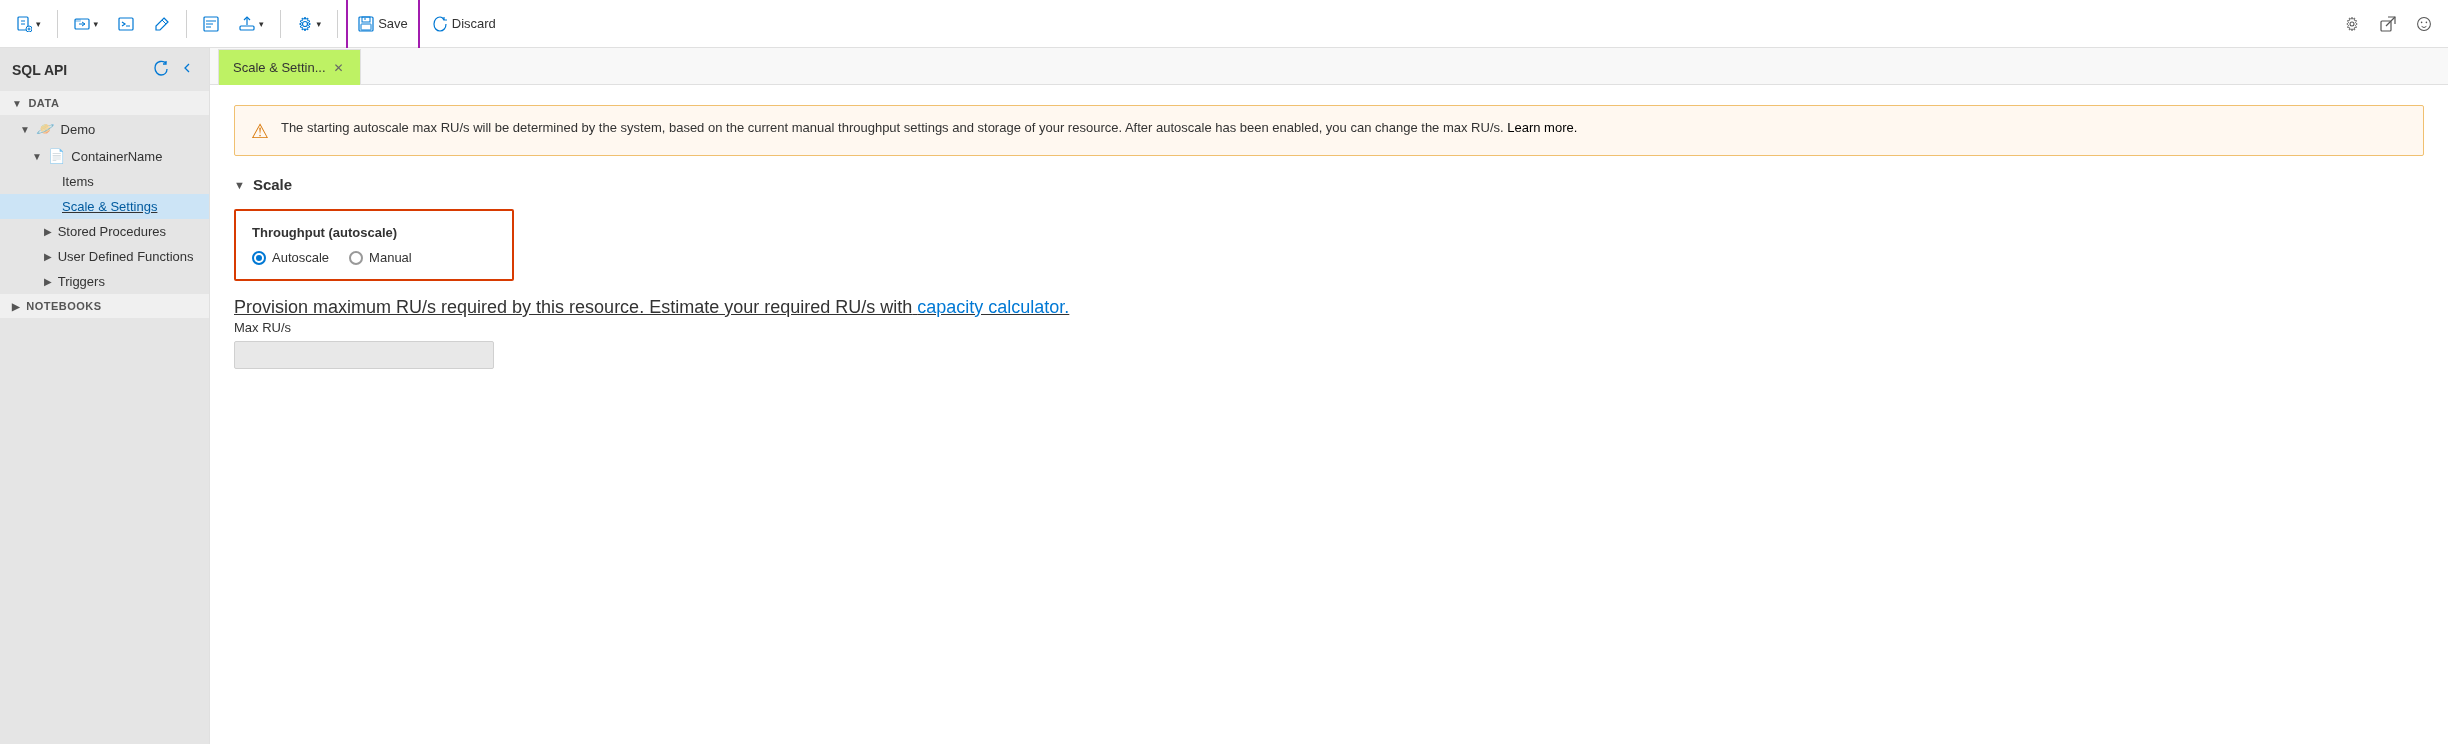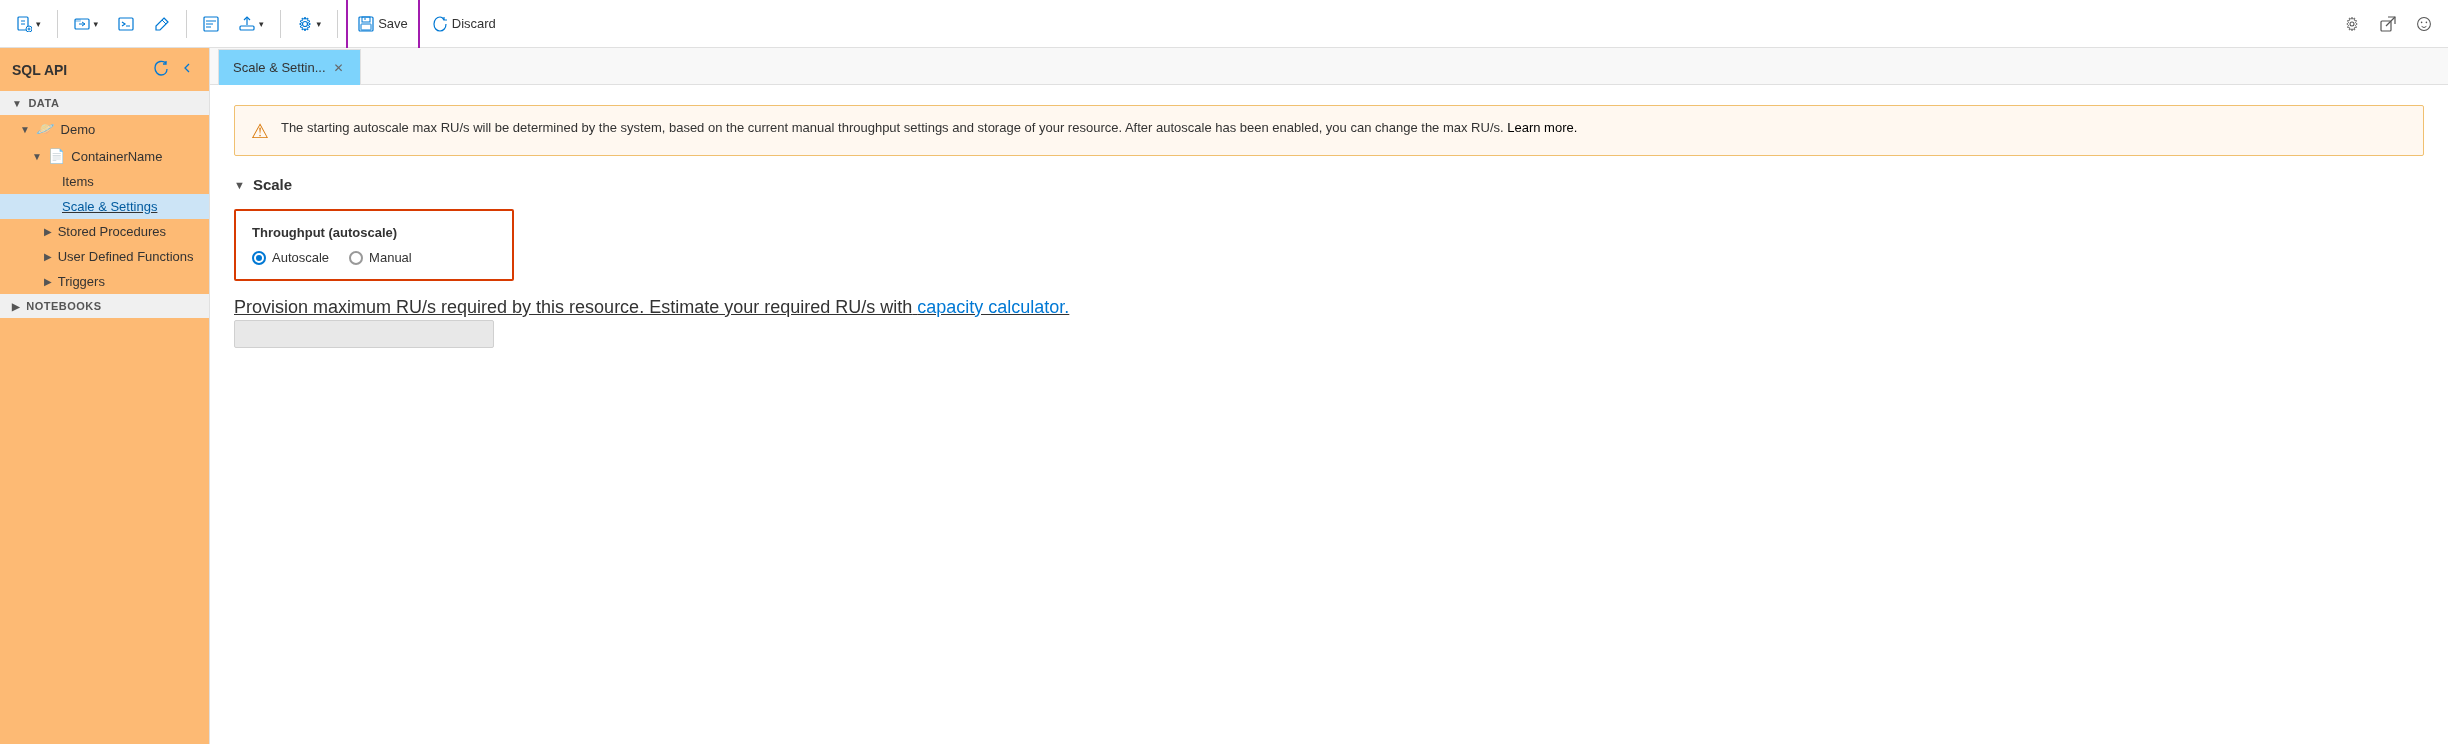--- a/index.html
+++ b/index.html
@@ -21,21 +21,21 @@
     .toolbar-btn svg { width: 16px; height: 16px; }
     .toolbar-separator { width: 1px; height: 28px; background: #d0d0d0; margin: 0 4px; }
     .toolbar-right { margin-left: auto; display: flex; align-items: center; gap: 4px; }
 
     
     .main-layout { display: flex; flex: 1; overflow: hidden; }
 
     
     .sidebar {
       width: 210px; min-width: 210px; border-right: 1px solid #e0e0e0;
-      background: #fdba74; display: flex; flex-direction: column; overflow-y: auto;
+      background: #e5e5e5; display: flex; flex-direction: column; overflow-y: auto;
     }
     .sidebar-header {
       display: flex; align-items: center; justify-content: space-between;
       padding: 10px 12px; font-size: 14px; font-weight: 600;
     }
     .sidebar-header-actions { display: flex; gap: 6px; }
     .sidebar-header-btn { background: none; border: none; cursor: pointer; color: #0078d4; padding: 2px; }
 
     .sidebar-section-header {
       display: flex; align-items: center; gap: 6px;
@@ -66,21 +66,21 @@
       display: flex; align-items: center; border-bottom: 1px solid #e0e0e0;
       background: #f8f8f8; padding: 0 8px;
     }
     .tab {
       display: flex; align-items: center; gap: 6px;
       padding: 10px 14px; cursor: pointer; font-size: 13px;
       border: 1px solid transparent; border-bottom: none;
       background: transparent; position: relative; top: 1px;
     }
     .tab.active {
-      background: #7dd3fc; border-color: #e0e0e0; border-bottom-color: #fff;
+      background: #bef264; border-color: #e0e0e0; border-bottom-color: #fff;
       font-weight: 500;
     }
     .tab-close { background: none; border: none; cursor: pointer; color: #666; font-size: 12px; padding: 0 2px; }
 
     
     .content-scroll { flex: 1; overflow-y: auto; padding: 20px 24px; }
 
     
     .warning-banner {
       display: flex; align-items: flex-start; gap: 12px;
@@ -348,16 +348,17 @@
         </div>
       </div>
 
       
       <div class="provision-text">
         <span>Provision maximum RU/s required by this resource. Estimate your required RU/s with</span>
         <a href="#"> <span>capacity calculator.</span></a>
       </div>
 
       
+      <div class="max-rus-label">Max RU/s</div>
       <div class="max-rus-input"></div>
     </div>
   </div>
 </div>
 
 </body></html>

